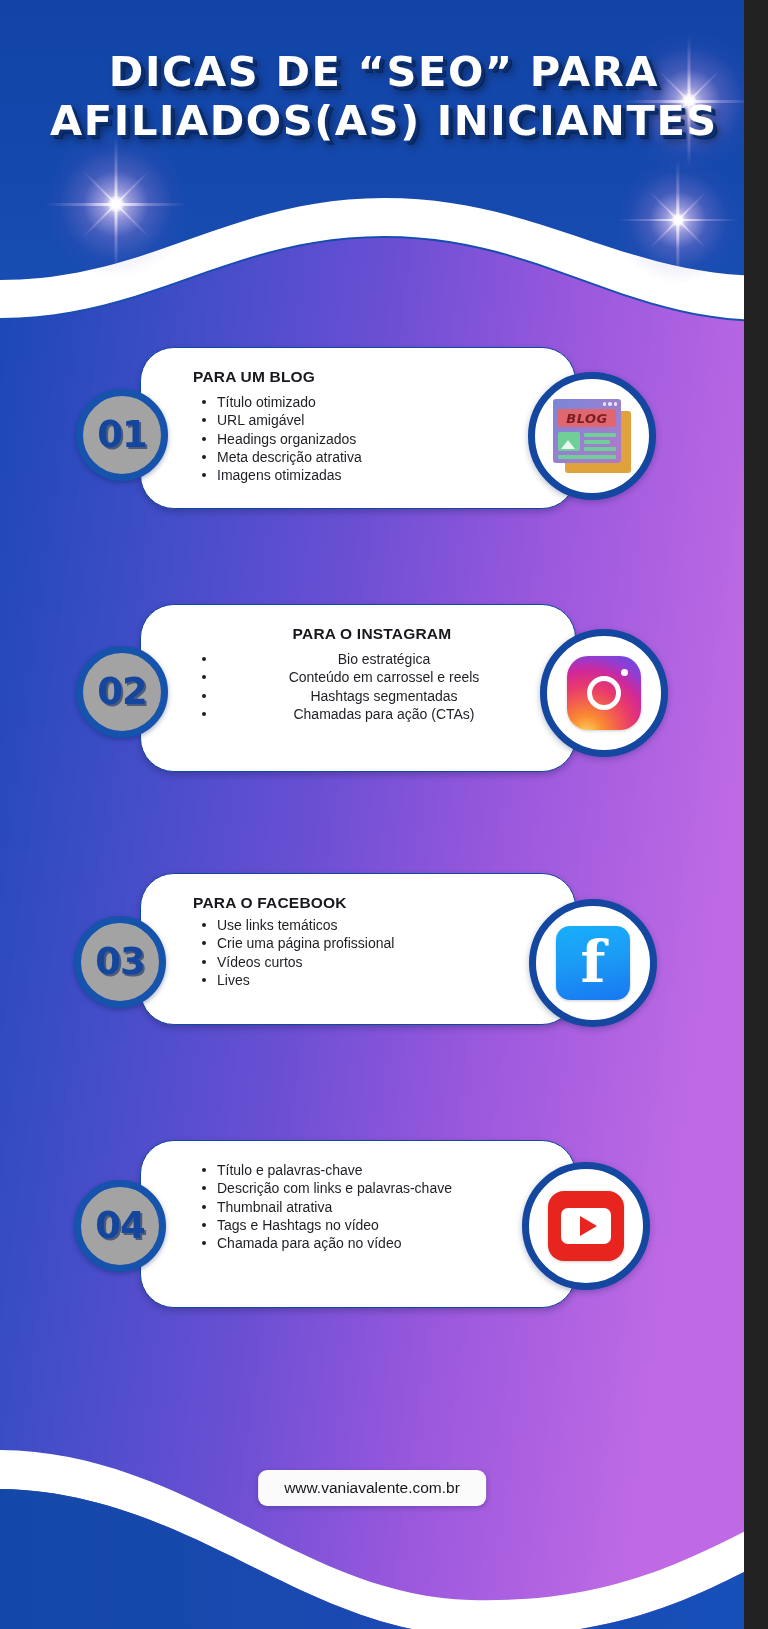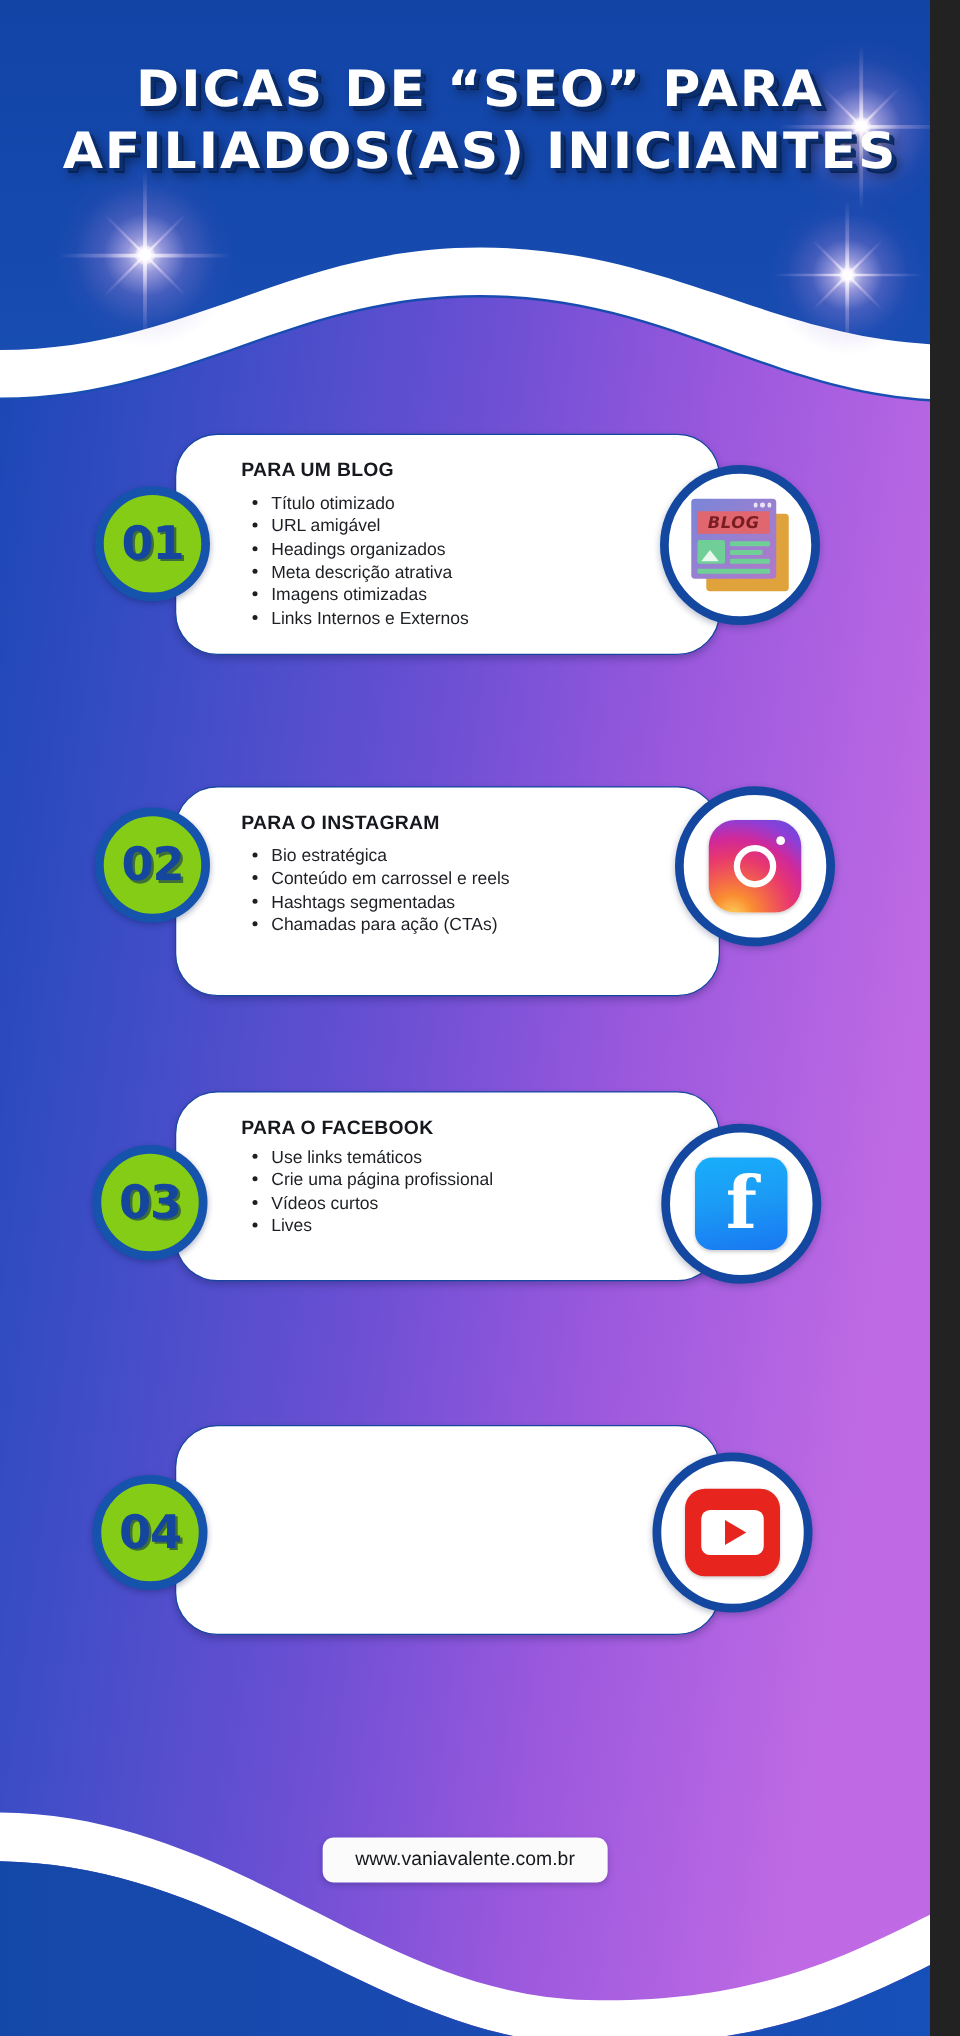--- a/index.html
+++ b/index.html
@@ -153,21 +153,21 @@
     border-radius: 50%;
     background: #1d1f24;
   }
 
   
   .num-badge {
     position: absolute;
     width: 92px;
     height: 92px;
     border-radius: 50%;
-    background: #84cc16;
+    background: #a3a3a3;
     border: 7px solid #1553ad;
     box-sizing: border-box;
     display: flex;
     align-items: center;
     justify-content: center;
     z-index: 7;
     box-shadow: 0 2px 5px rgba(10,25,80,0.35);
   }
   .num-badge span {
     font-family: "DejaVu Sans", sans-serif;
@@ -382,21 +382,20 @@
 
   <div class="card-block" style="top:0;">
     <div class="card" style="top:347px; min-height:162px;">
       <h2 class="card-title">PARA UM BLOG</h2>
       <ul class="card-list">
         <li>Título otimizado</li>
         <li>URL amigável</li>
         <li>Headings organizados</li>
         <li>Meta descrição atrativa</li>
         <li>Imagens otimizadas</li>
-        <li>Links Internos e Externos</li>
       </ul>
     </div>
     <div class="num-badge" style="left:76px; top:389px;">
       <span>01</span>
     </div>
     <div class="icon-badge" style="left:528px; top:372px;">
       <div class="blog-icon">
         <div class="back"></div>
         <div class="front">
           <div class="dots">
@@ -409,21 +408,21 @@
           <div class="ln" style="left:31px; top:34px; width:32px;"></div>
           <div class="ln" style="left:31px; top:41px; width:26px;"></div>
           <div class="ln" style="left:31px; top:48px; width:32px;"></div>
           <div class="ln" style="left:5px;  top:56px; width:58px;"></div>
         </div>
       </div>
     </div>
   </div>
 
   <div class="card-block" style="top:0;">
-    <div class="card" style="top:629px; min-height:168px;">
+    <div class="card" style="top:604px; min-height:168px;text-align:center;">
       <h2 class="card-title">PARA O INSTAGRAM</h2>
       <ul class="card-list">
         <li>Bio estratégica</li>
         <li>Conteúdo em carrossel e reels</li>
         <li>Hashtags segmentadas</li>
         <li>Chamadas para ação (CTAs)</li>
       </ul>
     </div>
     <div class="num-badge" style="left:76px; top:646px;">
       <span>02</span>
@@ -451,20 +450,27 @@
     </div>
     <div class="icon-badge" style="left:529px; top:899px;">
       <div class="fb-icon">
         <div class="f">f</div>
       </div>
     </div>
   </div>
 
   <div class="card-block" style="top:0;">
     <div class="card" style="top:1140px; min-height:168px;">
+      <ul class="card-list">
+        <li>Título e palavras-chave</li>
+        <li>Descrição com links e palavras-chave</li>
+        <li>Thumbnail atrativa</li>
+        <li>Tags e Hashtags no vídeo</li>
+        <li>Chamada para ação no vídeo</li>
+      </ul>
     </div>
     <div class="num-badge" style="left:74px; top:1180px;">
       <span>04</span>
     </div>
     <div class="icon-badge" style="left:522px; top:1162px;">
       <div class="yt-icon">
         <div class="screen">
             <div class="play"></div>
           </div>
       </div>

